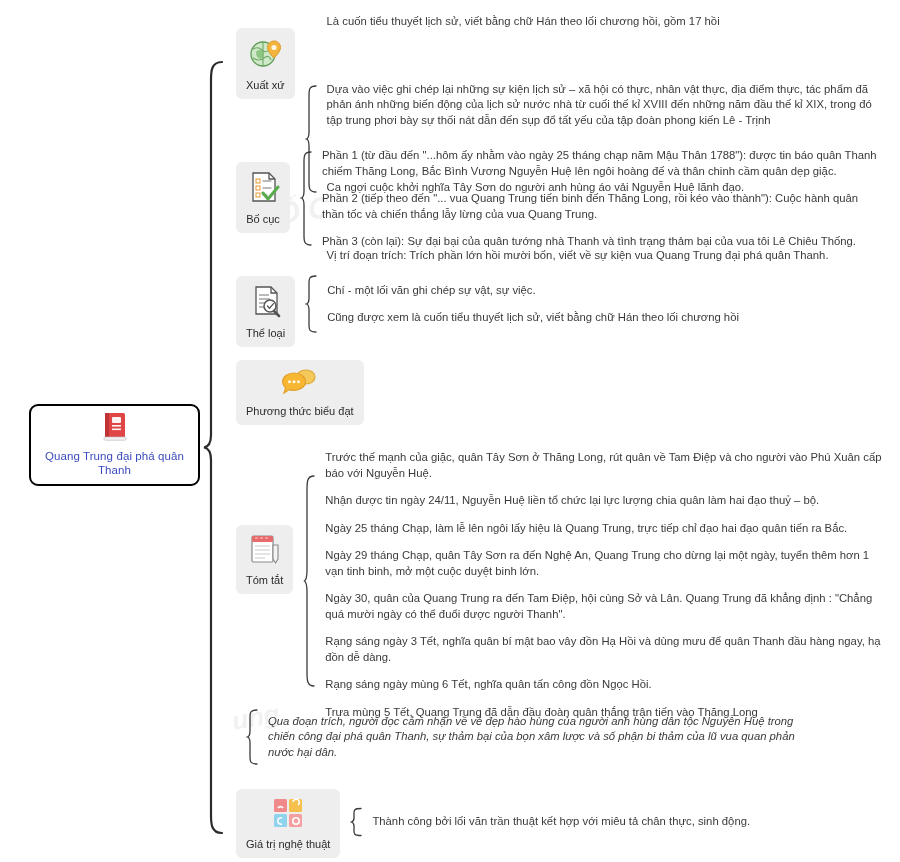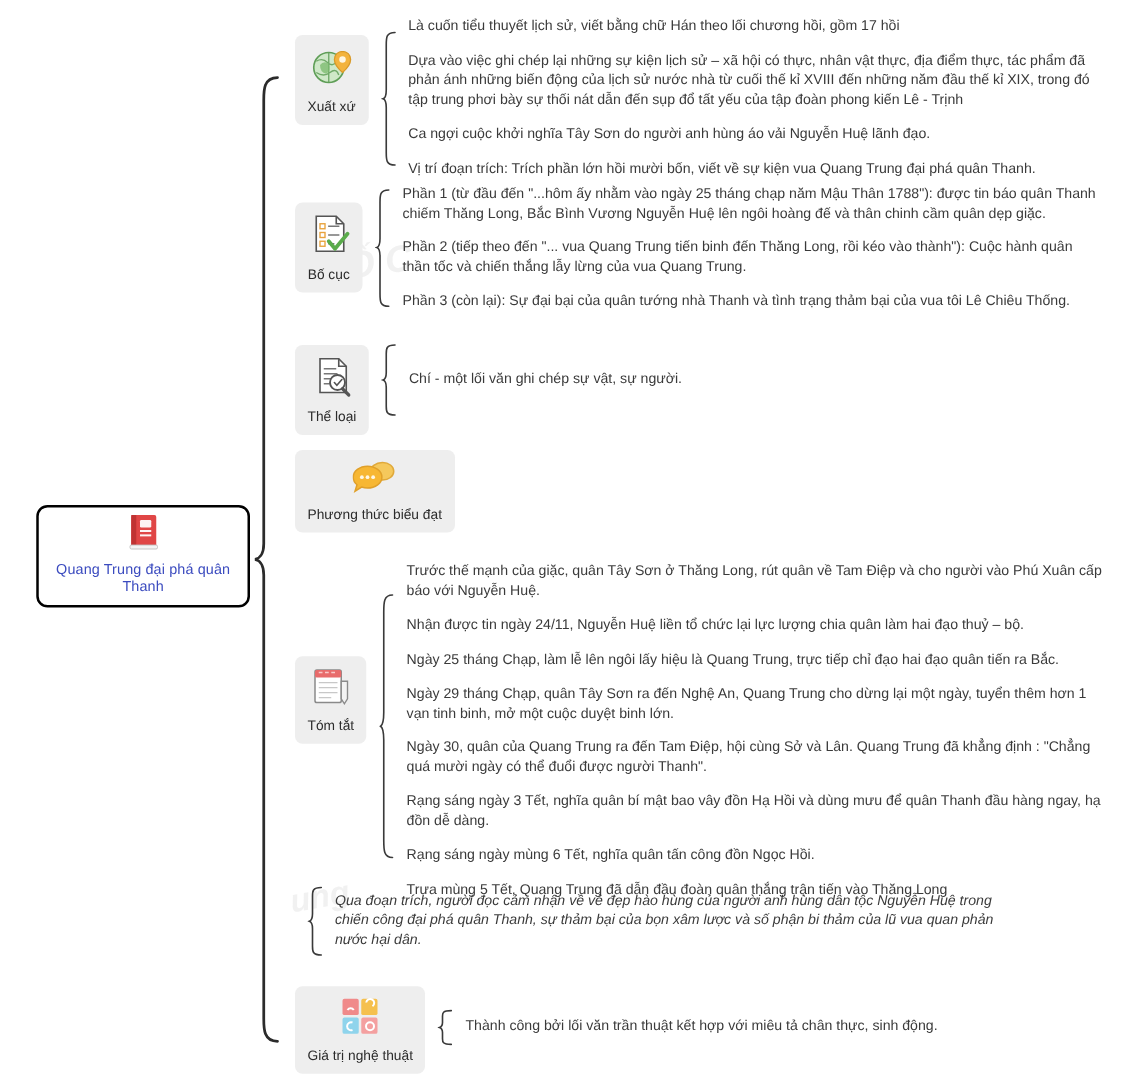--- a/index.html
+++ b/index.html
@@ -147,21 +147,21 @@
         </svg>
       </span>
       <div class="node-label">Xuất xứ</div>
     </div>
     <div class="brace-wrap" style="margin-left:10px;">
       <div class="brace" style="height:110px;">
         <svg width="13" height="110" viewBox="0 0 13 110" preserveAspectRatio="none">
           <path d="M11 2 C4 2 4 6 4 12 L4 48 C4 53 3 54.5 1.5 55 C3 55.5 4 57 4 62 L4 98 C4 104 4 108 11 108" fill="none" stroke="#3a3a3a" stroke-width="1.3" stroke-linecap="round"></path>
         </svg>
       </div>
-      <div class="items" style="width:566px;">
+      <div class="items" style="width:566px;gap:40px;">
         <p class="item">Là cuốn tiểu thuyết lịch sử, viết bằng chữ Hán theo lối chương hồi, gồm 17 hồi</p>
         <p class="item">Dựa vào việc ghi chép lại những sự kiện lịch sử – xã hội có thực, nhân vật thực, địa điểm thực, tác phẩm đã phản ánh những biến động của lịch sử nước nhà từ cuối thế kỉ XVIII đến những năm đầu thế kỉ XIX, trong đó tập trung phơi bày sự thối nát dẫn đến sụp đổ tất yếu của tập đoàn phong kiến Lê - Trịnh</p>
         <p class="item">Ca ngợi cuộc khởi nghĩa Tây Sơn do người anh hùng áo vải Nguyễn Huệ lãnh đạo.</p>
         <p class="item">Vị trí đoạn trích: Trích phần lớn hồi mười bốn, viết về sự kiện vua Quang Trung đại phá quân Thanh.</p>
       </div>
     </div>
   </div>
 
   <div class="branch" style="left:236px; top:148px; width:640px;">
     <div class="node-box" style="margin-top:14px;">
@@ -206,21 +206,22 @@
       </span>
       <div class="node-label">Thể loại</div>
     </div>
     <div class="brace-wrap" style="margin-left:10px; margin-top:2px;">
       <div class="brace" style="height:60px;">
         <svg width="13" height="60" viewBox="0 0 13 60" preserveAspectRatio="none">
           <path d="M11 2 C4 2 4 5 4 9 L4 24 C4 28 3 29.5 1.5 30 C3 30.5 4 32 4 36 L4 51 C4 55 4 58 11 58" fill="none" stroke="#3a3a3a" stroke-width="1.3" stroke-linecap="round"></path>
         </svg>
       </div>
       <div class="items" style="width:566px;">
-        <p class="item">Chí - một lối văn ghi chép sự vật, sự người.</p>
+        <p class="item">Chí - một lối văn ghi chép sự vật, sự việc.</p>
+        <p class="item">Cũng được xem là cuốn tiểu thuyết lịch sử, viết bằng chữ Hán theo lối chương hồi</p>
       </div>
     </div>
   </div>
 
   <div class="branch" style="left:236px; top:360px; width:640px;">
     <div class="node-box">
       <span>
         <svg width="36" height="28" viewBox="0 0 36 28">
           <path d="M24 2 c5 0 9 3 9 7 c0 4 -4 7 -9 7 c-1.3 0 -2.5 -.2 -3.6 -.5 L16 18.5 l1 -4 c-1.8 -1.2 -2.9 -3 -2.9 -5 c0 -4 4.4 -7.5 9.9 -7.5z" fill="#f5c85c" stroke="#e0a93a" stroke-width="1.2"></path>
           <path d="M12 5 c6.3 0 11.5 3.9 11.5 8.7 c0 4.8 -5.2 8.7 -11.5 8.7 c-1.7 0 -3.3 -.3 -4.7 -.8 L2 25 l1.6 -5.2 C1.8 18.2 .6 16 .6 13.7 C.6 8.9 5.7 5 12 5z" fill="#f7b733" stroke="#e0a02a" stroke-width="1.2"></path>

